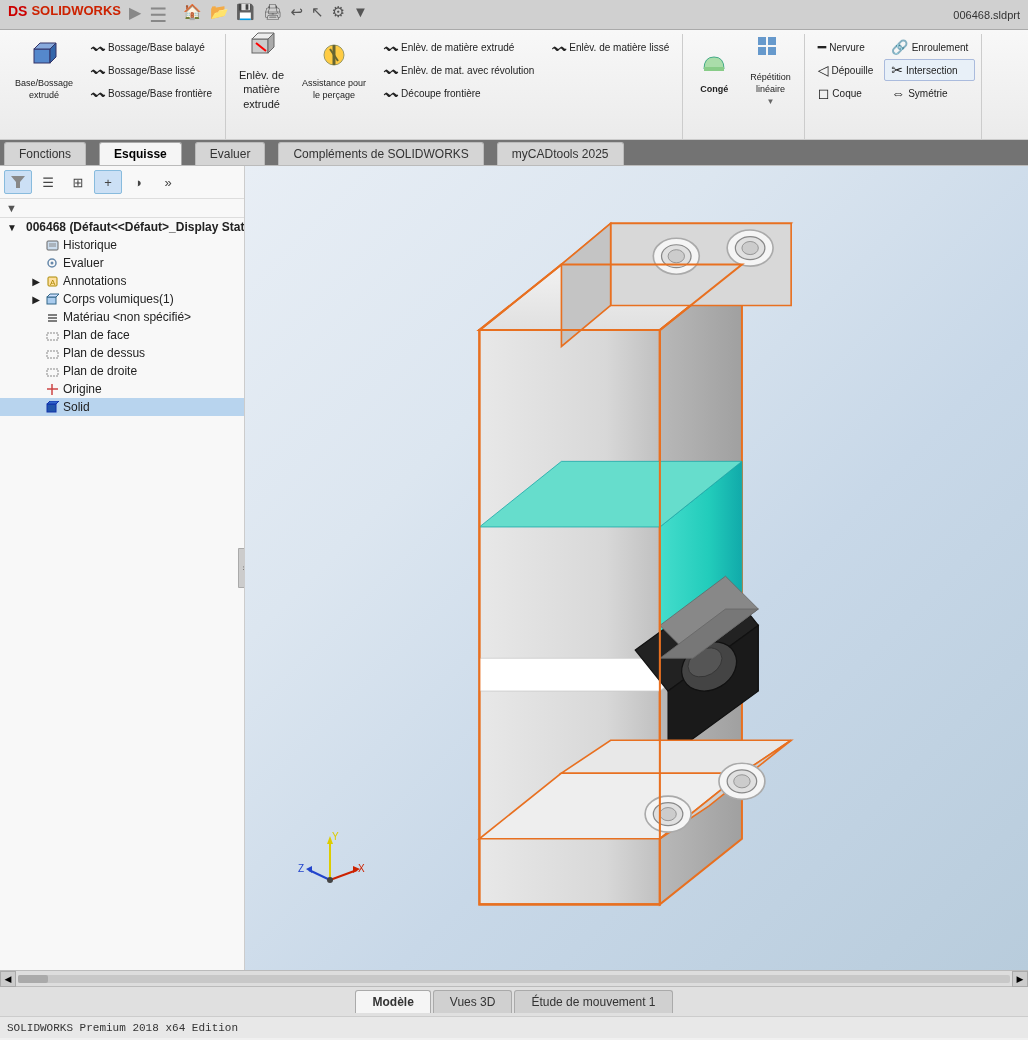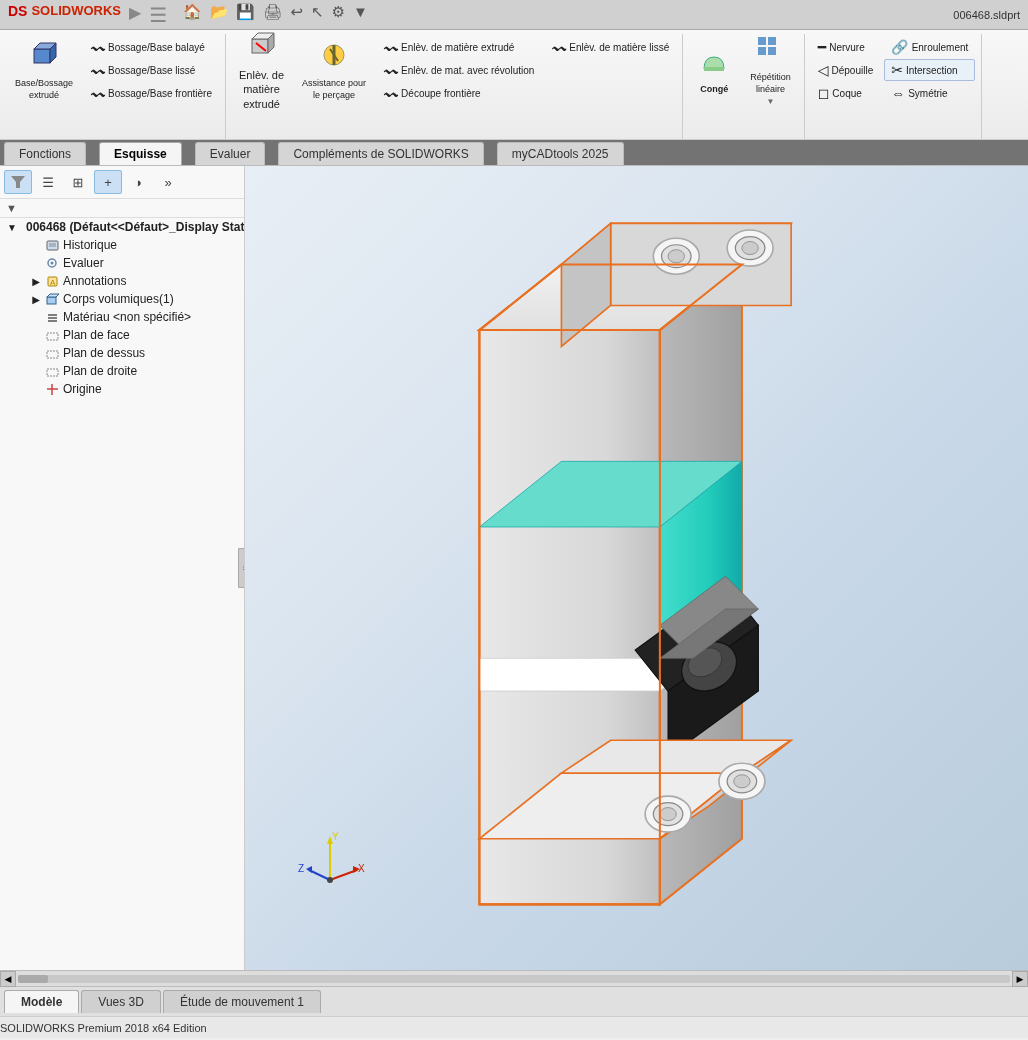--- a/index.html
+++ b/index.html
@@ -208,20 +208,21 @@
 
     
     #bottom-tabs {
       height: 30px;
       background: #e0e0e0;
       border-top: 1px solid #bbb;
       display: flex;
       align-items: center;
       padding: 0 4px;
       gap: 2px;
+      justify-content: center;
     }
     .bottom-tab {
       padding: 4px 16px;
       font-size: 12px;
       cursor: pointer;
       background: #d0d0d0;
       border: 1px solid #aaa;
       border-bottom: none;
       border-radius: 3px 3px 0 0;
       color: #333;
@@ -231,23 +232,24 @@
       font-weight: bold;
     }
 
     
     #statusbar {
       height: 22px;
       background: #e8e8e8;
       border-top: 1px solid #ccc;
       display: flex;
       align-items: center;
-      padding: 0 0;
+      padding: 0 7px;
       font-size: 11px;
       color: #333;
+      font-family: Liberation Mono, monospace;
     }
 
     
     #hscrollbar {
       height: 16px;
       background: #ddd;
       border-top: 1px solid #bbb;
       display: flex;
       align-items: center;
     }
@@ -548,20 +550,28 @@
 
       <div class="tree-item indent1">
         <span class="tree-expander"></span>
         <svg width="13" height="13" viewBox="0 0 13 13">
             <line x1="6" y1="1" x2="6" y2="12" stroke="#cc4444" stroke-width="1.5"></line>
             <line x1="1" y1="6" x2="12" y2="6" stroke="#cc4444" stroke-width="1.5"></line>
           </svg>
         <span>Origine</span>
       </div>
 
+      <div class="tree-item indent1 selected">
+        <span class="tree-expander"></span>
+        <svg width="13" height="13" viewBox="0 0 13 13">
+            <rect x="1" y="3" width="9" height="8" fill="#2255aa" stroke="#1133aa" stroke-width="1"></rect>
+            <polygon points="1,3 10,3 13,0 4,0" fill="#3366cc" stroke="#1133aa" stroke-width="1"></polygon>
+          </svg>
+        <span>Solid</span>
+      </div>
     </div>
     <div id="collapse-handle">›</div>
   </div>
 
   <div id="viewport">
 
     <svg id="model-svg" style="position:absolute; top:0; left:0; width:100%; height:100%;" viewBox="0 0 783 980" preserveAspectRatio="xMidYMid meet">
       <defs>
         <linearGradient id="bodyGrad" x1="0" y1="0" x2="1" y2="0">
           <stop offset="0%" stop-color="#e8e8e8"></stop>

